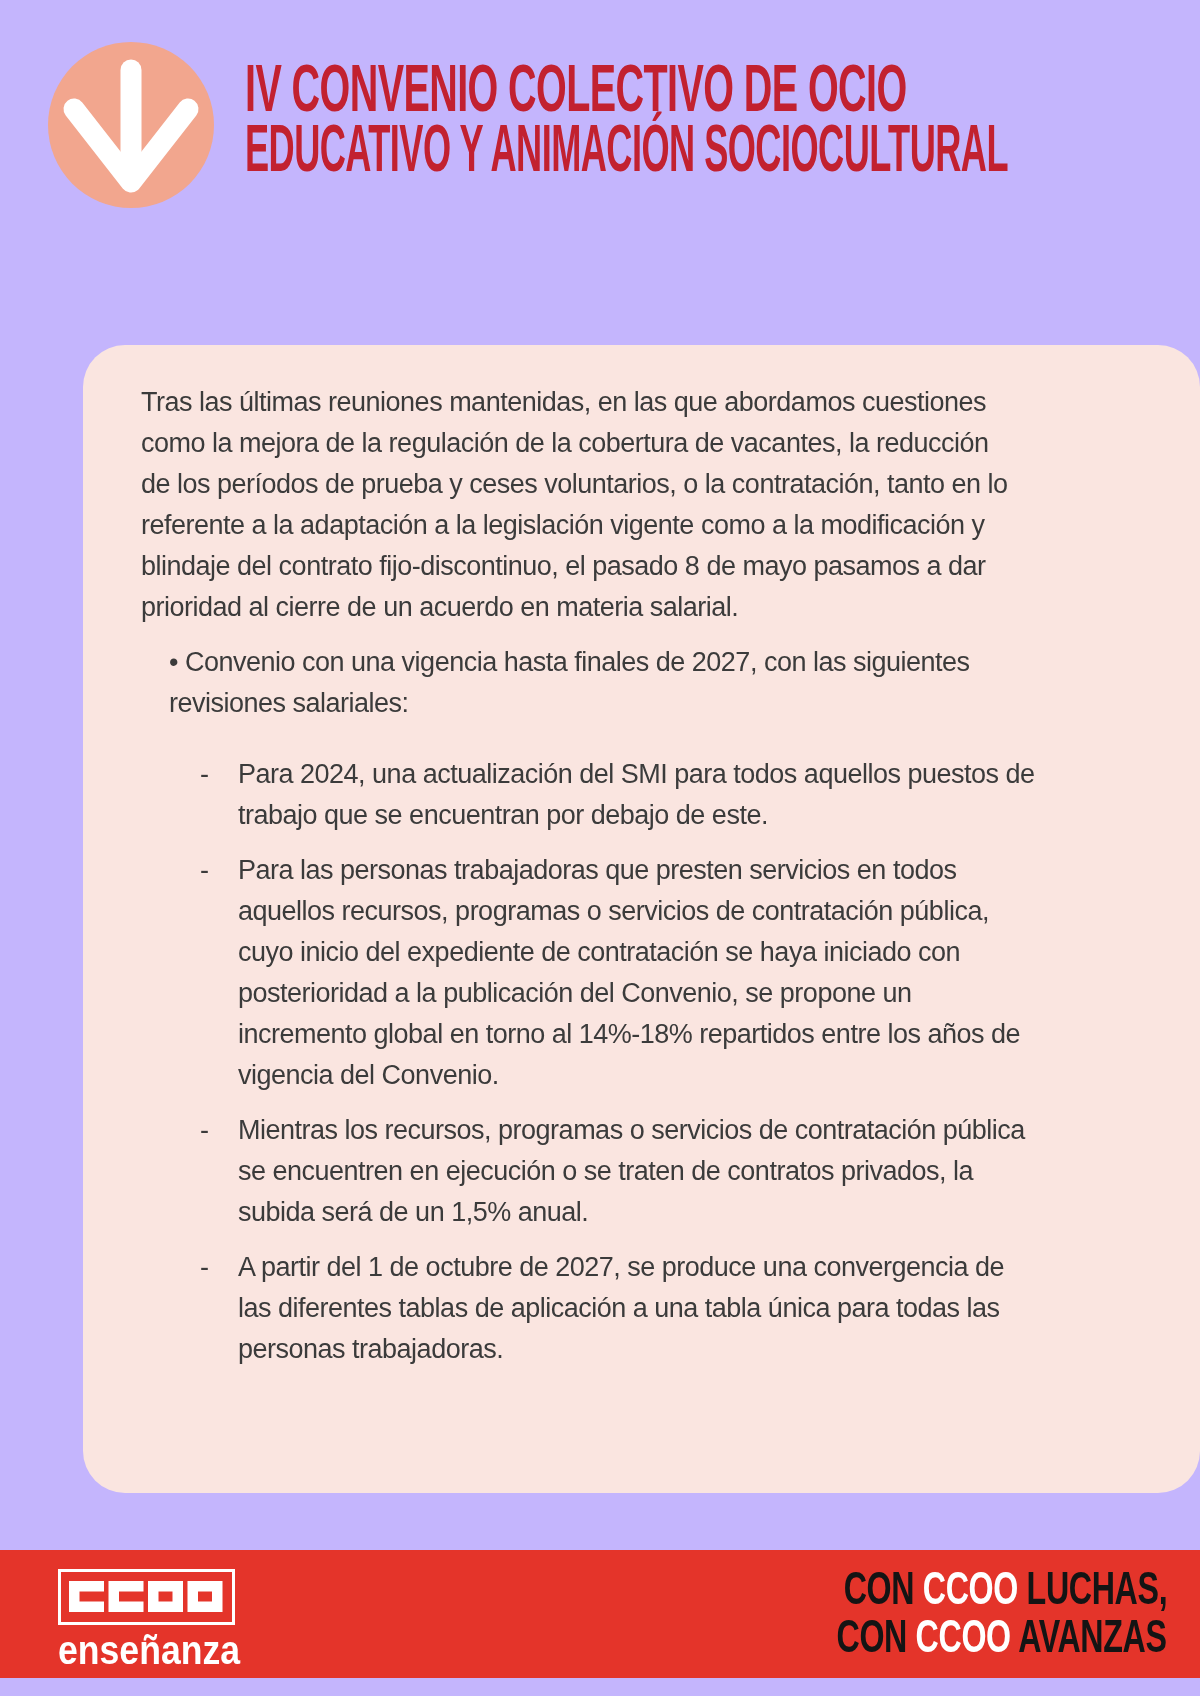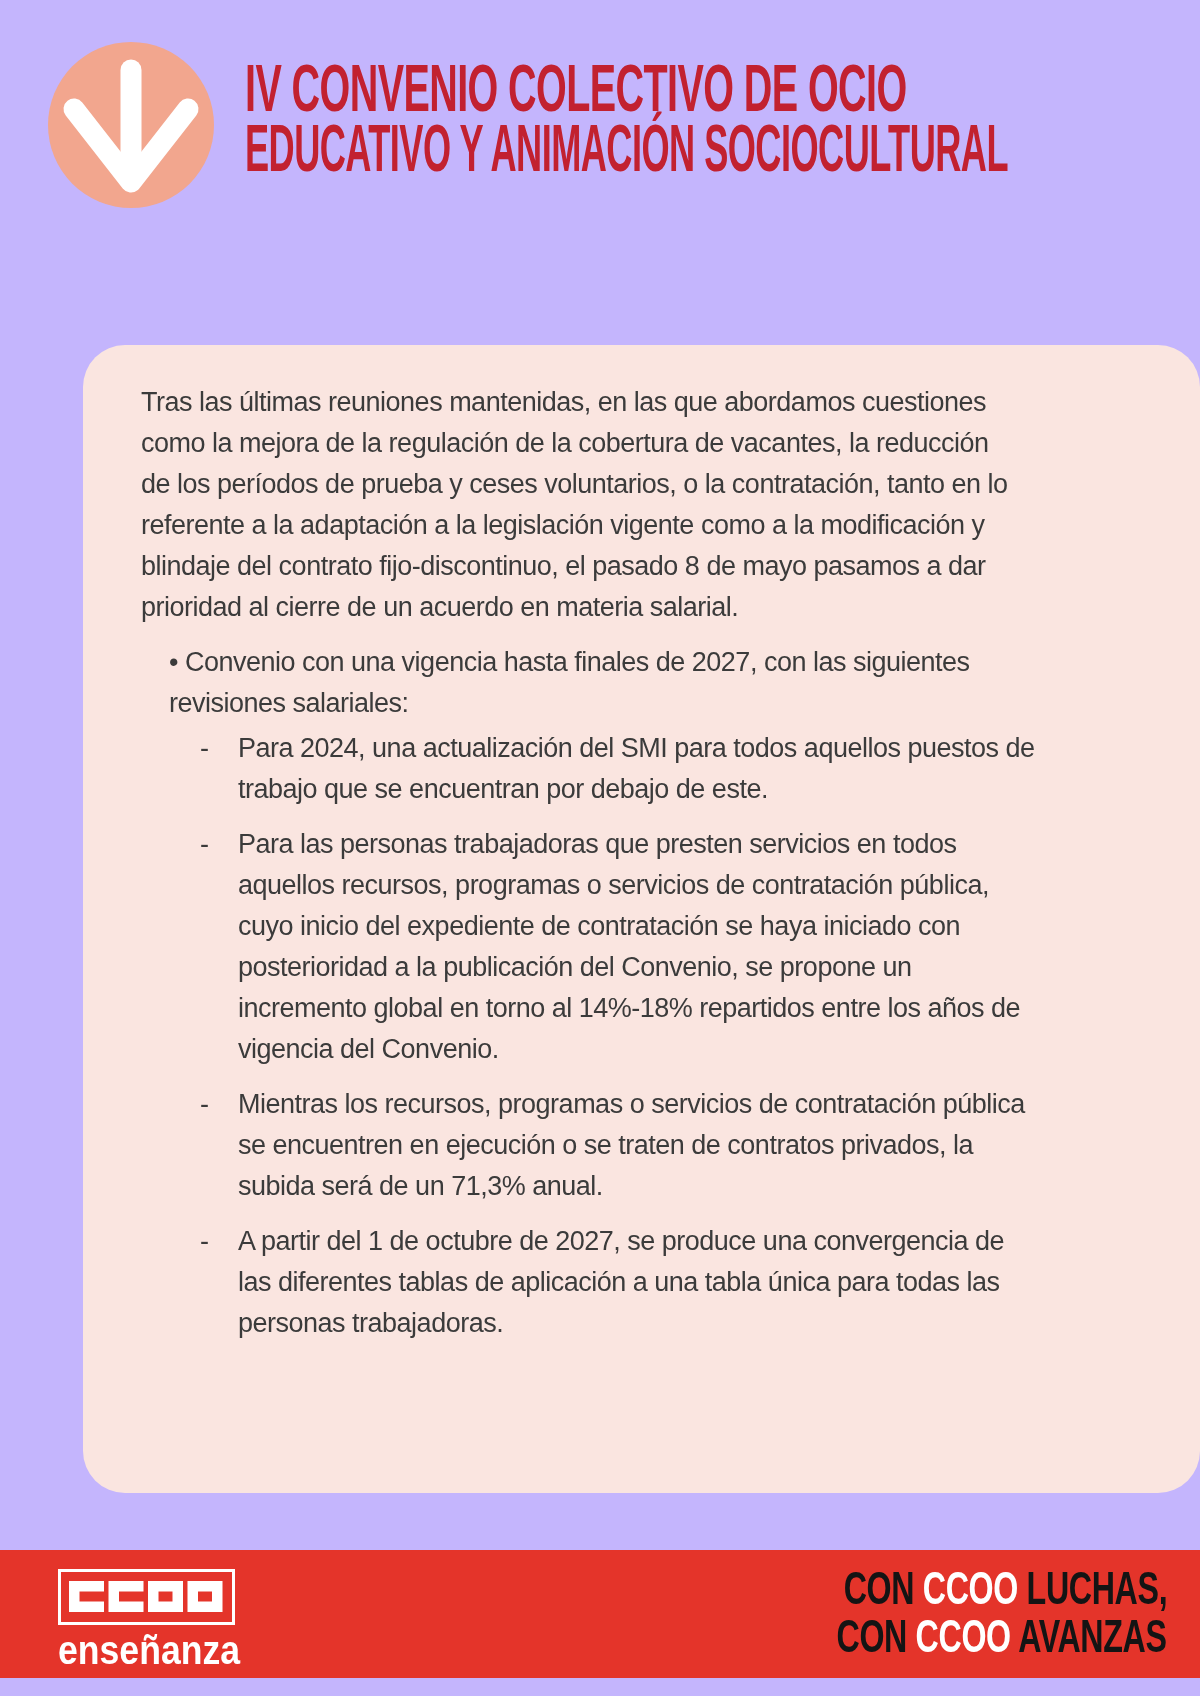--- a/index.html
+++ b/index.html
@@ -27,21 +27,21 @@
   }
 
   
   .content-box {
     position:absolute; left:83px; top:345px; width:1117px; height:1148px;
     background:#fae5e0; border-radius:42px; box-sizing:border-box;
     padding:37px 23px 0 58px;
     color:#3b3b3b; font-size:27px; line-height:41px; letter-spacing:-0.5px;
   }
   .body-par { margin:0 0 14px 0; white-space:pre; }
-  .bullet-par { margin:0 0 4px 28px; white-space:pre; }
+  .bullet-par { margin:0 0 30px 28px; white-space:pre; }
   .dash-item { display:flex; margin:0 0 14px 59px; }
   .dash-marker { width:38px; flex-shrink:0; }
   .dash-text { white-space:pre; }
 
   
   .footer-bar { position:absolute; left:0; top:1550px; width:1200px; height:128px; background:#e4342a; }
   .logo { position:absolute; left:58px; top:19px; }
   .logo-sub { position:absolute; left:58px; top:80px; color:#ffffff; font-weight:bold; white-space:nowrap;text-align:center; }
   .logo-sub > span {
     display:inline-block; font-size:40px; line-height:40px;
@@ -98,21 +98,21 @@
 cuyo inicio del expediente de contratación se haya iniciado con
 posterioridad a la publicación del Convenio, se propone un
 incremento global en torno al 14%-18% repartidos entre los años de
 vigencia del Convenio.</div>
     </div>
 
     <div class="dash-item">
       <span class="dash-marker">-</span>
       <div class="dash-text">Mientras los recursos, programas o servicios de contratación pública
 se encuentren en ejecución o se traten de contratos privados, la
-subida será de un 71,3% anual.</div>
+subida será de un 1,5% anual.</div>
     </div>
 
     <div class="dash-item">
       <span class="dash-marker">-</span>
       <div class="dash-text">A partir del 1 de octubre de 2027, se produce una convergencia de
 las diferentes tablas de aplicación a una tabla única para todas las
 personas trabajadoras.</div>
     </div>
   </div>
 

